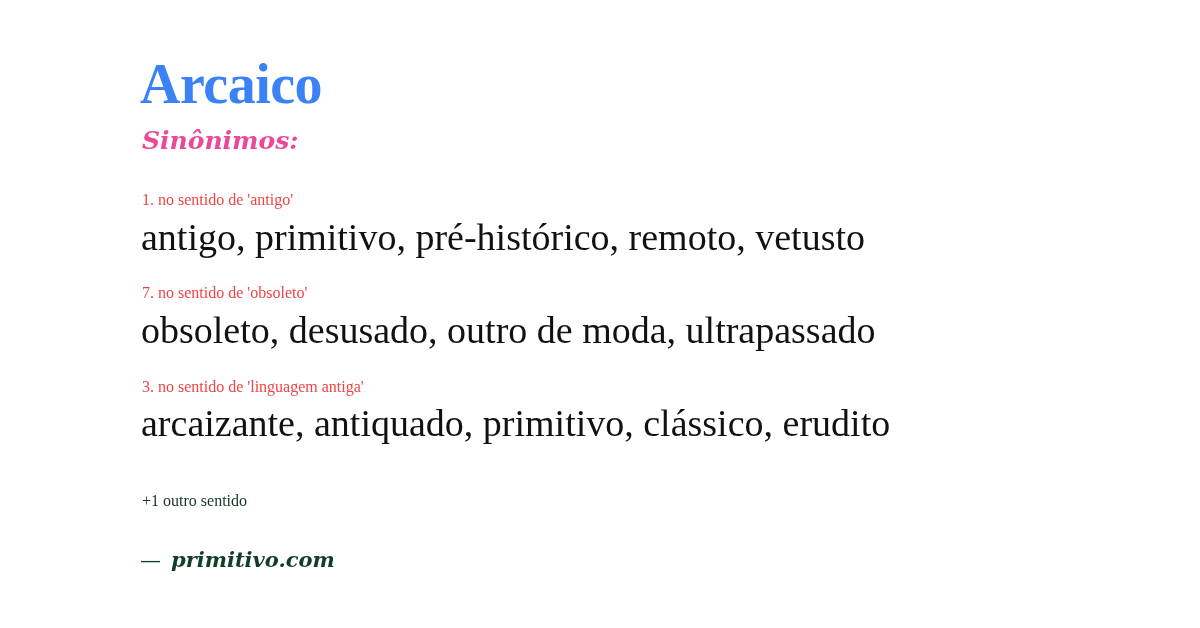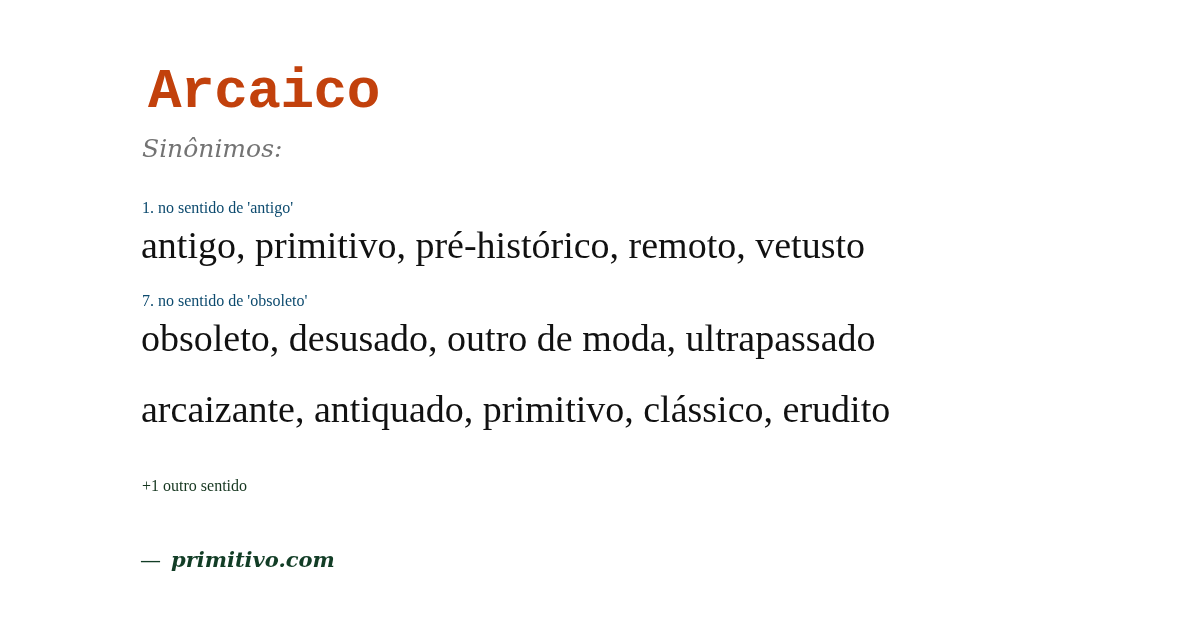--- a/index.html
+++ b/index.html
@@ -15,48 +15,48 @@
     overflow: hidden;
   }
   .page {
     position: relative;
     width: 1200px;
     height: 628px;
     box-sizing: border-box;
     padding: 55px 60px 0 140px;
   }
   .headword {
-    font-family: Liberation Mono, monospace;
+    font-family: Liberation Serif, serif;
     font-weight: 700;
     font-size: 56px;
     line-height: 1.05;
-    color: #c2410c;
+    color: #3b82f6;
     letter-spacing: -0.5px;
-    margin: 8px;
+    margin: 0;
   }
   .subtitle {
     font-family: "DejaVu Serif", serif;
-    font-weight: 400;
+    font-weight: 700;
     font-style: italic;
     font-size: 25px;
     line-height: 1.2;
-    color: #737373;
+    color: #ec4899;
     margin: 12px 0 0 2px;
   }
   .senses {
     margin-top: 34px;
   }
   .sense {
     margin-bottom: 22px;
   }
   .sense-label {
     font-family: "Liberation Serif", serif;
     font-size: 16px;
     line-height: 1.3;
-    color: #0c4a6e;
+    color: #ef4444;
     margin: 0 0 2px 2px;
   }
   .sense-words {
     font-family: "Liberation Serif", serif;
     font-size: 38px;
     line-height: 1.28;
     color: #111111;
     margin: 0 0 0 1px;
     white-space: nowrap;
   }
@@ -100,20 +100,21 @@
       <div class="sense-label">1. no sentido de 'antigo'</div>
       <div class="sense-words">antigo, primitivo, pré-histórico, remoto, vetusto</div>
     </div>
 
     <div class="sense">
       <div class="sense-label">7. no sentido de 'obsoleto'</div>
       <div class="sense-words">obsoleto, desusado, outro de moda, ultrapassado</div>
     </div>
 
     <div class="sense">
+      <div class="sense-label">3. no sentido de 'linguagem antiga'</div>
       <div class="sense-words">arcaizante, antiquado, primitivo, clássico, erudito</div>
     </div>
 
   </div>
 
   <div class="more-note">+1 outro sentido</div>
 
   <div class="source">
     <span class="dash">—</span>
     <span>primitivo.com</span>

